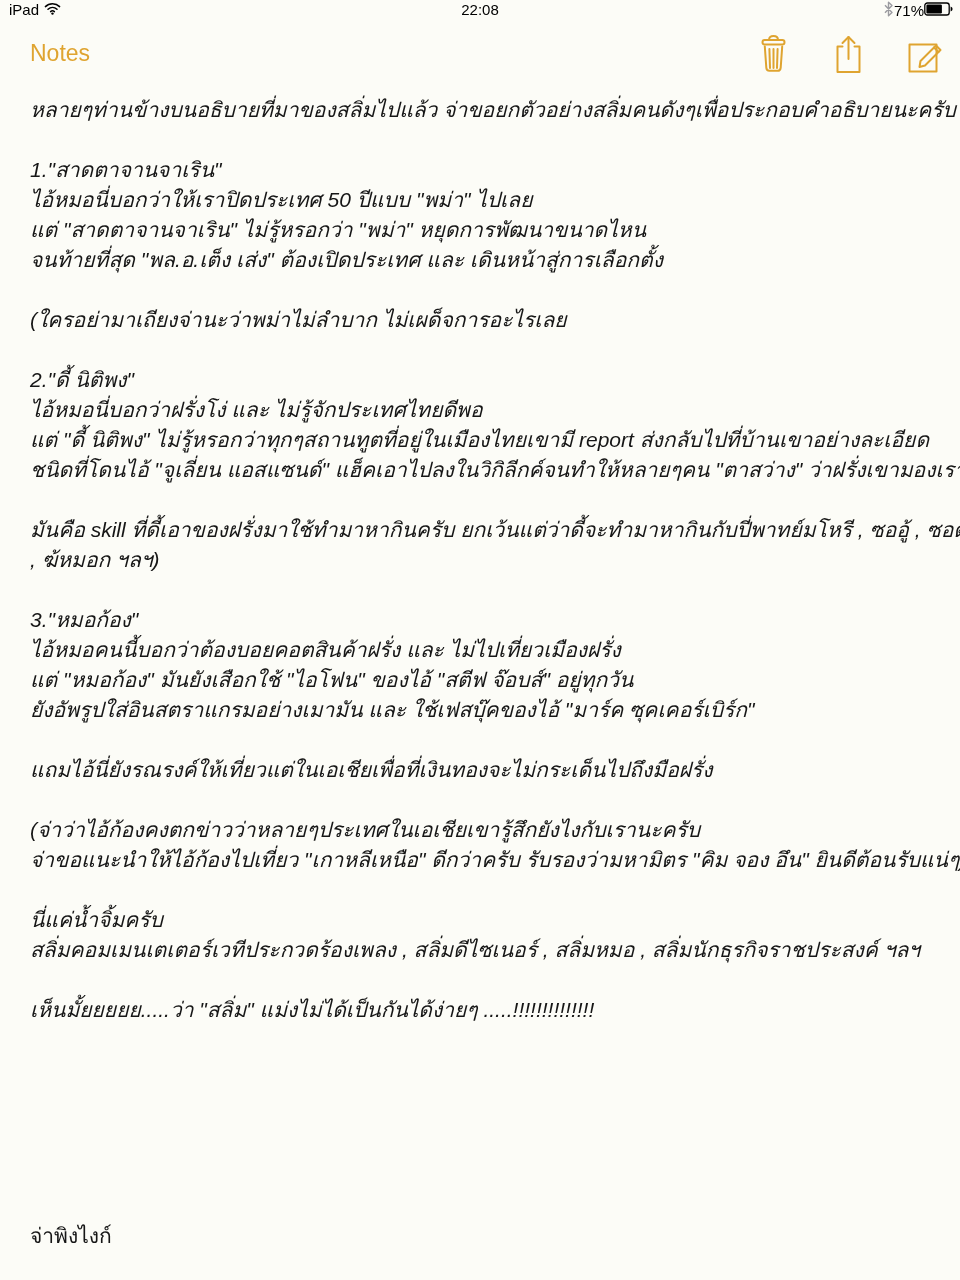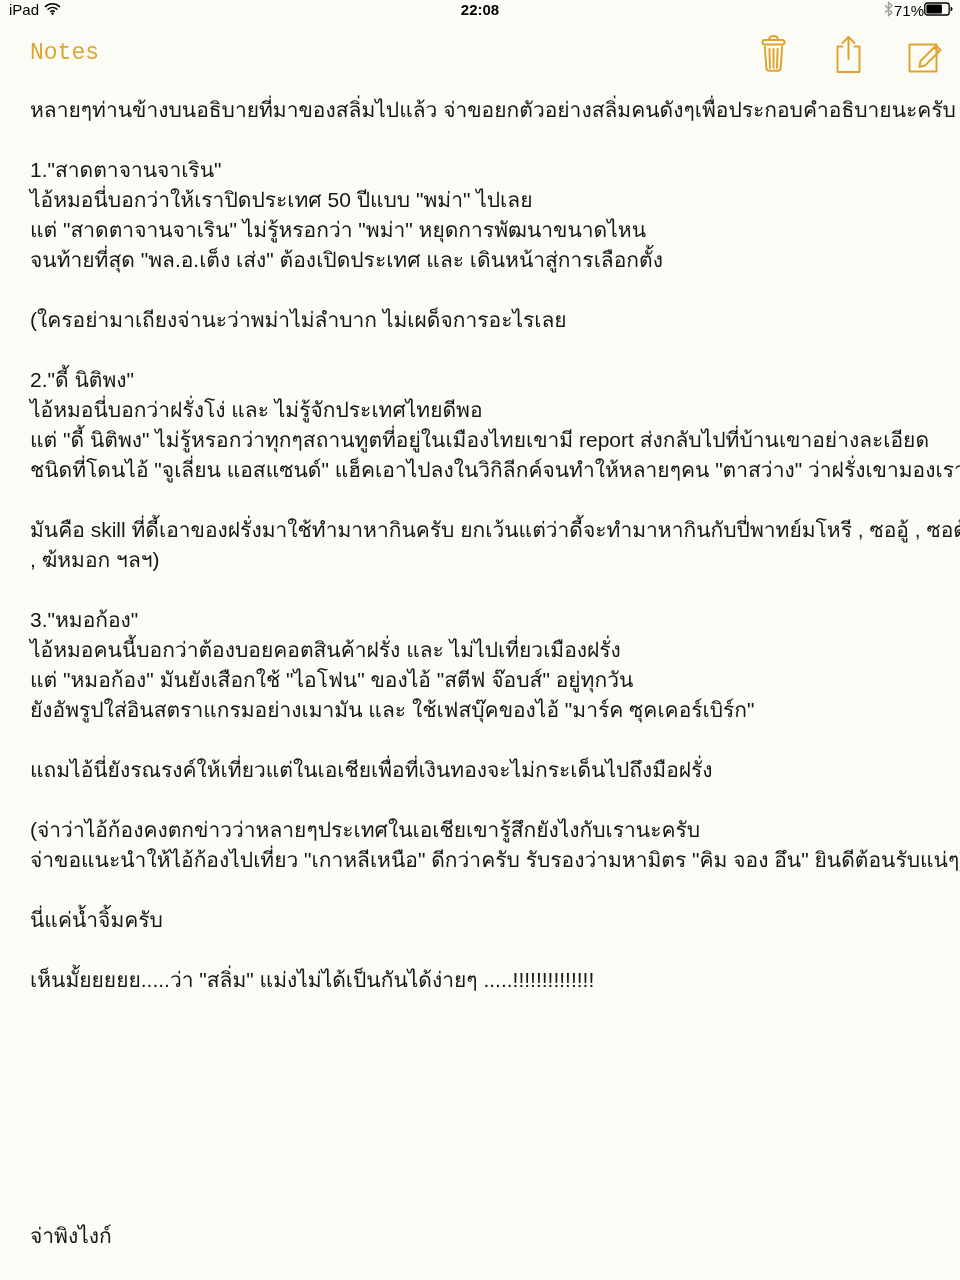--- a/index.html
+++ b/index.html
@@ -20,44 +20,44 @@
     background:var(--paper);
     color:var(--ink);
     overflow:hidden;
   }
   
   .status-bar{
     position:absolute;top:0;left:0;right:0;height:22px;
     font-size:15px;color:#000;
   }
   .sb-left{position:absolute;left:9px;top:1px;display:flex;align-items:center;gap:5px;}
-  .sb-center{position:absolute;left:0;right:0;top:1px;text-align:center;font-weight:700;}
+  .sb-center{position:absolute;left:0;right:0;top:1px;text-align:center;font-weight:400;}
   .sb-right{position:absolute;right:7px;top:1px;display:flex;align-items:center;}
   .sb-right .pct{font-size:15px;}
   
   .nav-title{
     position:absolute;left:30px;top:40px;
     font-size:23px;color:var(--accent);
     background:none;border:none;padding:0;cursor:pointer;
-    font-family:Liberation Mono, monospace;
+    font-family:Liberation Sans, sans-serif;
   }
   .nav-actions{
     position:absolute;top:34px;right:16px;
     display:flex;align-items:flex-start;gap:40px;
   }
   .icon-btn{background:none;border:none;padding:0;margin:0;cursor:pointer;line-height:0;}
   
   .note-body{
     position:absolute;top:95px;left:30px;right:12px;
     font-size:21px;
     cursor:text;
   }
   .line{
     height:30px;line-height:30px;
-    white-space:nowrap;overflow:visible;
+    white-space:nowrap;overflow:visible;font-style:italic;
   }
   .signature{
     position:absolute;left:30px;top:1221px;
     font-size:21px;line-height:30px;white-space:nowrap;
   }
 </style>
 </head>
 <body>
 
 <div class="screen">
@@ -148,19 +148,20 @@
       <div class="line" style="">ไอ้หมอคนนี้บอกว่าต้องบอยคอตสินค้าฝรั่ง และ ไม่ไปเที่ยวเมืองฝรั่ง</div>
       <div class="line" style="">แต่ "หมอก้อง" มันยังเสือกใช้ "ไอโฟน" ของไอ้ "สตีฟ จ๊อบส์" อยู่ทุกวัน</div>
       <div class="line" style="">ยังอัพรูปใส่อินสตราแกรมอย่างเมามัน และ ใช้เฟสบุ๊คของไอ้ "มาร์ค ซุคเคอร์เบิร์ก"</div>
       <div class="line" style="">&nbsp;</div>
       <div class="line" style="">แถมไอ้นี่ยังรณรงค์ให้เที่ยวแต่ในเอเชียเพื่อที่เงินทองจะไม่กระเด็นไปถึงมือฝรั่ง</div>
       <div class="line" style="">&nbsp;</div>
       <div class="line" style="">(จ่าว่าไอ้ก้องคงตกข่าวว่าหลายๆประเทศในเอเชียเขารู้สึกยังไงกับเรานะครับ</div>
       <div class="line" style="">จ่าขอแนะนำให้ไอ้ก้องไปเที่ยว "เกาหลีเหนือ" ดีกว่าครับ รับรองว่ามหามิตร "คิม จอง อึน" ยินดีต้อนรับแน่ๆ)</div>
       <div class="line" style="">&nbsp;</div>
       <div class="line" style="">นี่แค่น้ำจิ้มครับ</div>
+      <div class="line" style="">สลิ่มคอมเมนเตเตอร์เวทีประกวดร้องเพลง , สลิ่มดีไซเนอร์ , สลิ่มหมอ , สลิ่มนักธุรกิจราชประสงค์ ฯลฯ</div>
       <div class="line" style="">&nbsp;</div>
       <div class="line" style="">เห็นมั้ยยยยย.....ว่า "สลิ่ม" แม่งไม่ได้เป็นกันได้ง่ายๆ .....!!!!!!!!!!!!!!</div>
   </div>
 
   <div class="signature">จ่าพิงไงก์</div>
 
 </div>
 
 </body></html>

